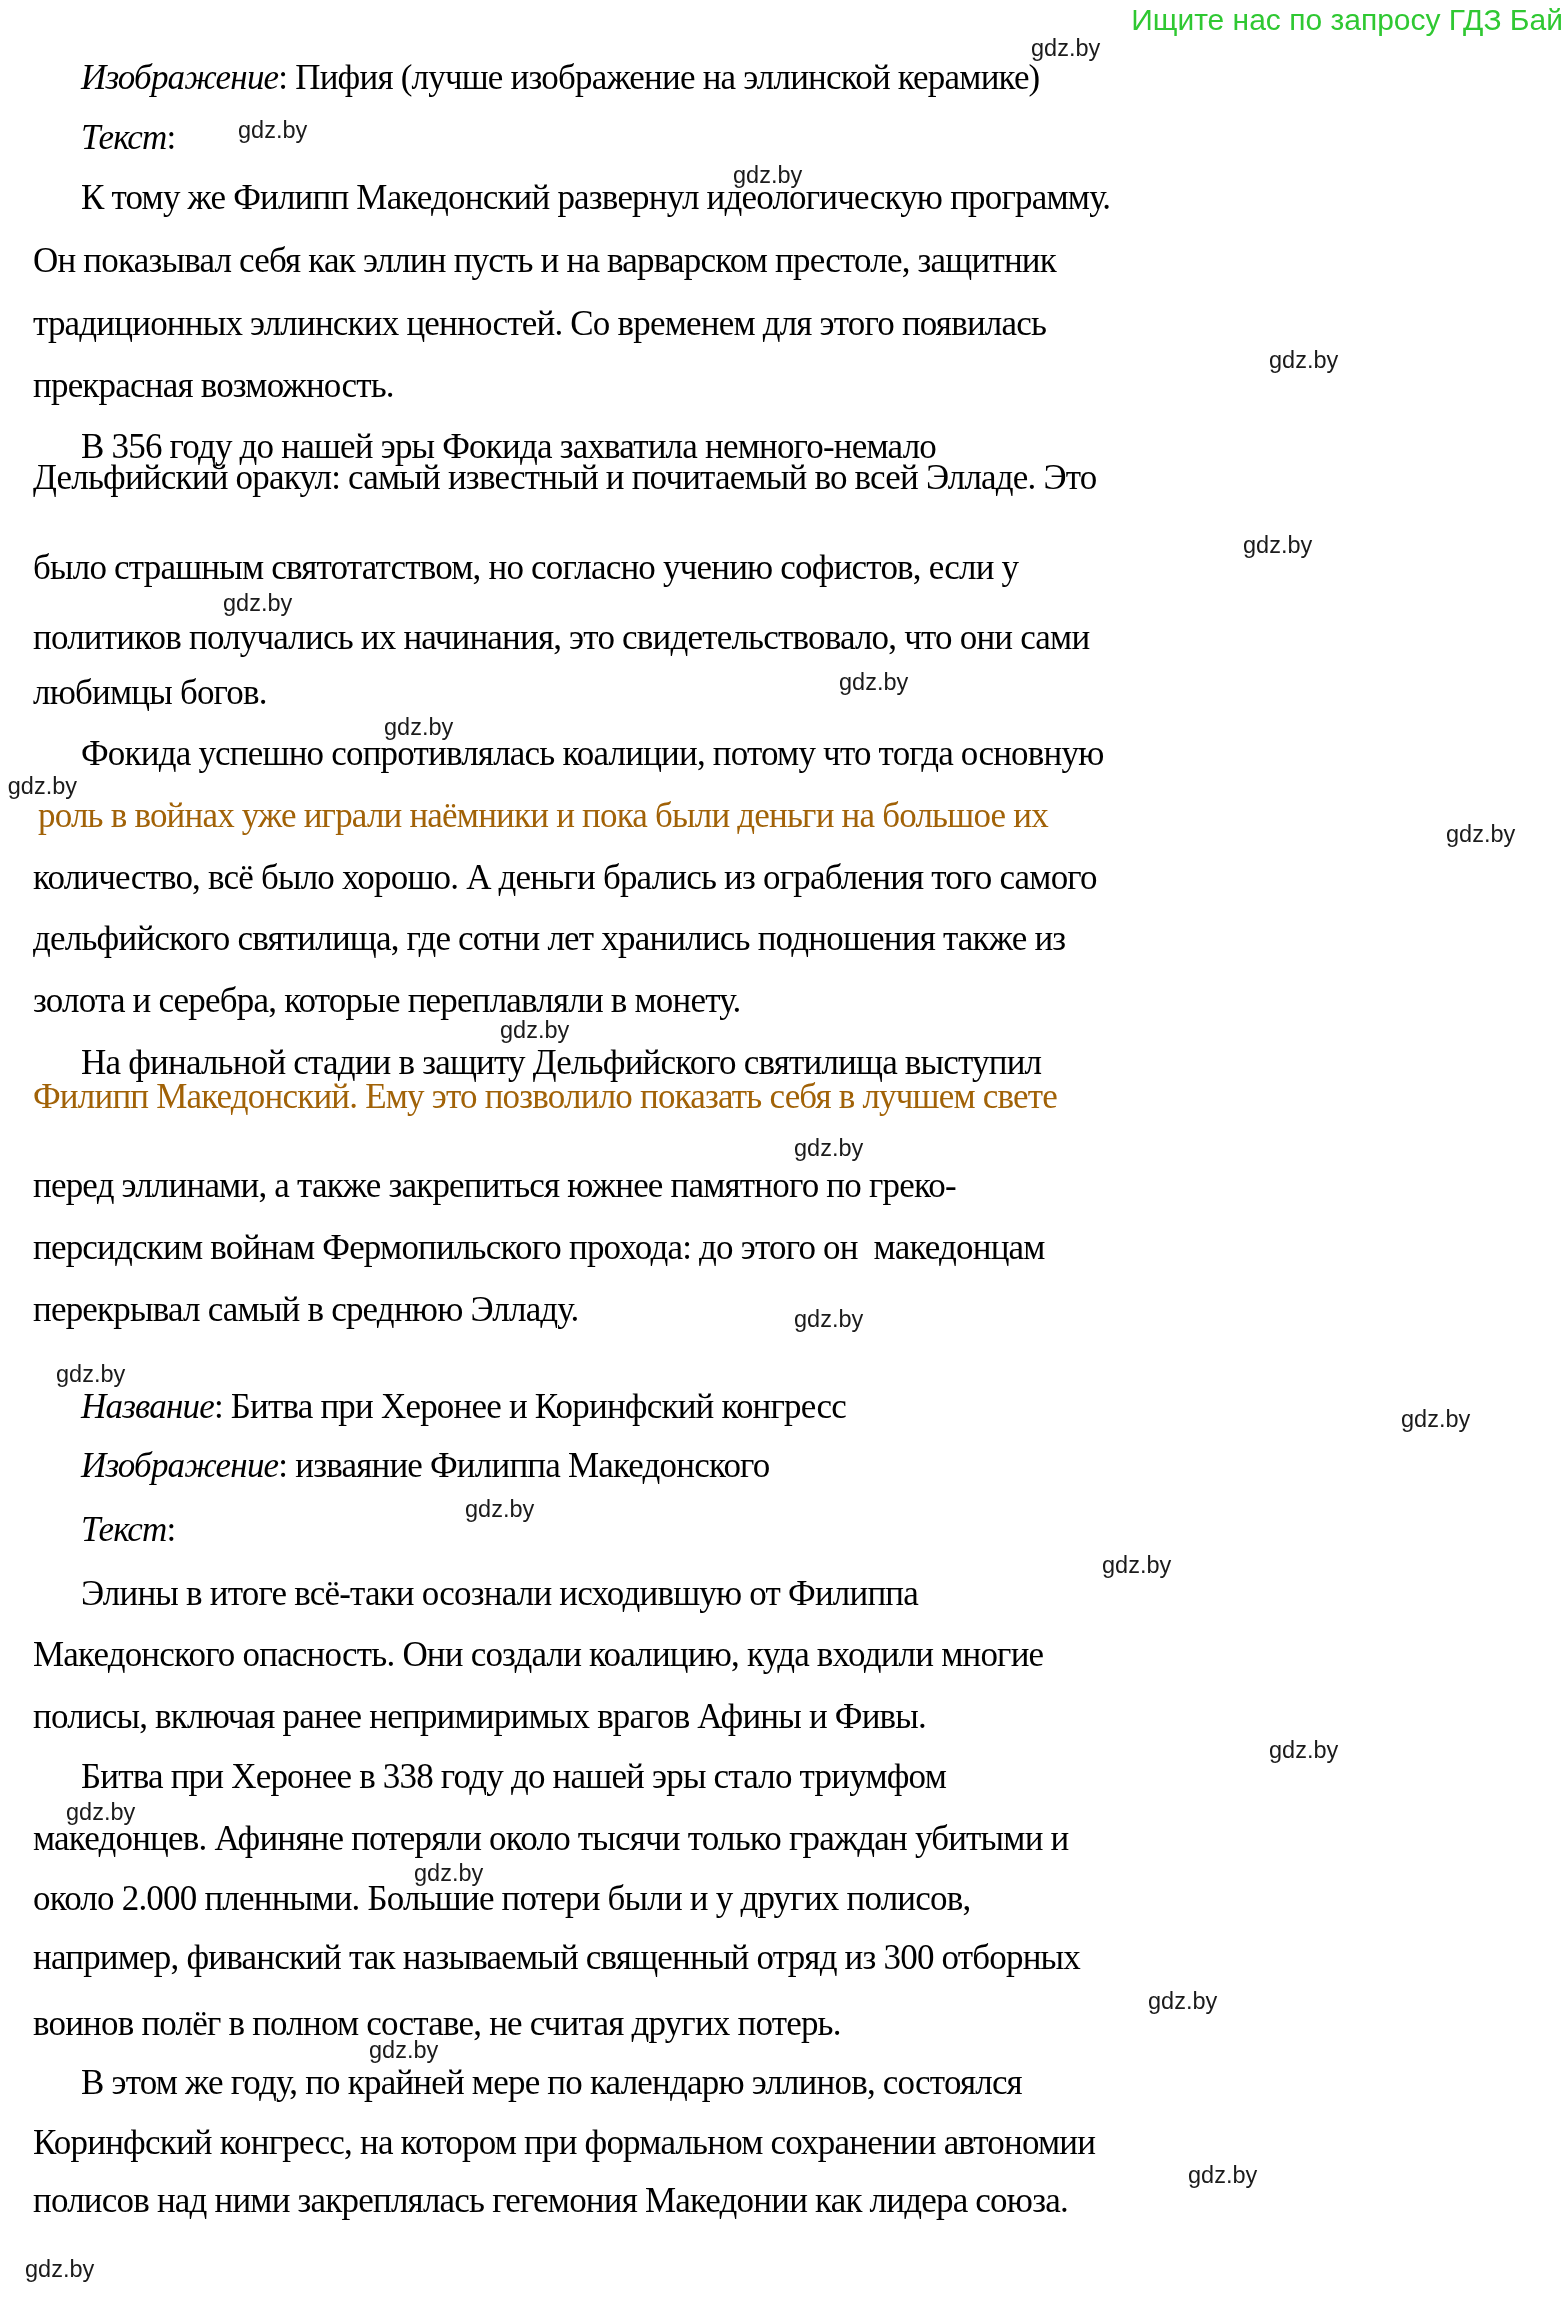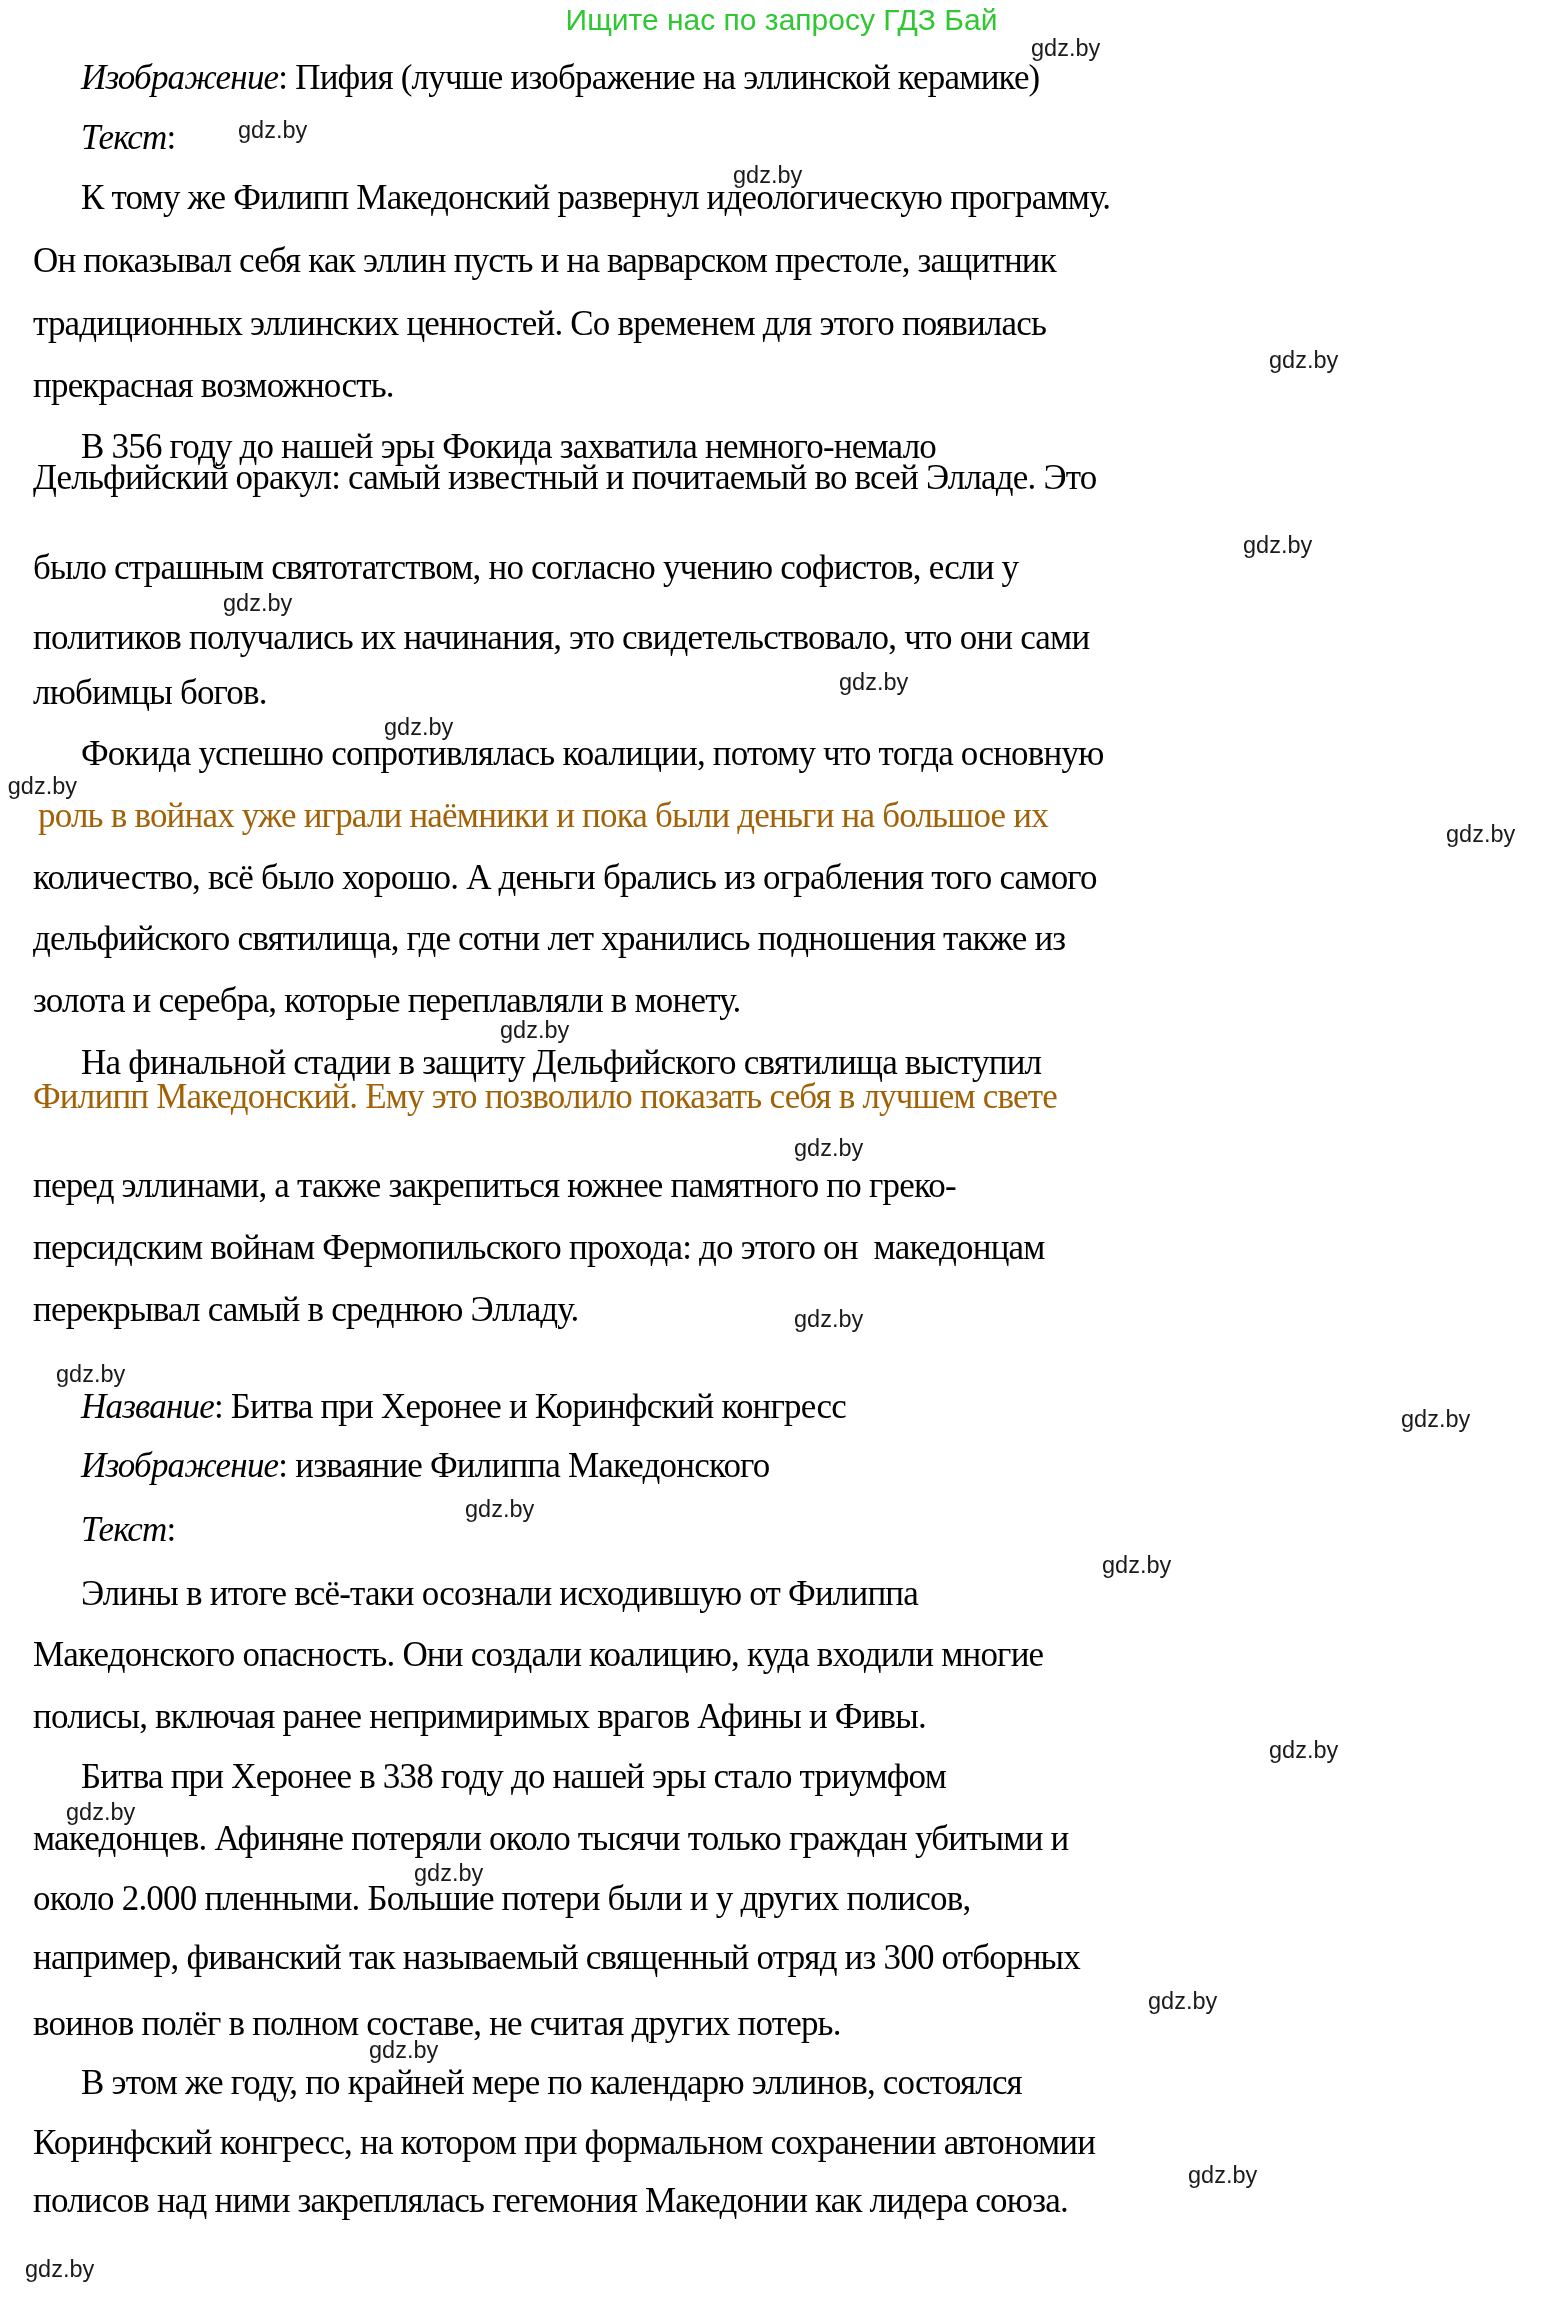--- a/index.html
+++ b/index.html
@@ -13,21 +13,21 @@
     height: 2319px;
     background: #ffffff;
     overflow: hidden;
     font-family: "Liberation Serif", "DejaVu Serif", serif;
   }
   .promo {
     position: absolute;
     top: 3.1px;
     left: 0;
     width: 100%;
-    text-align: center;
+    text-align: right;
     font-family: "Liberation Sans", "DejaVu Sans", sans-serif;
     font-size: 30px;
     line-height: 33px;
   }
   .doc-line {
     position: absolute;
     white-space: pre;
     font-size: 35px;
     line-height: 44px;
     letter-spacing: -0.8px;

